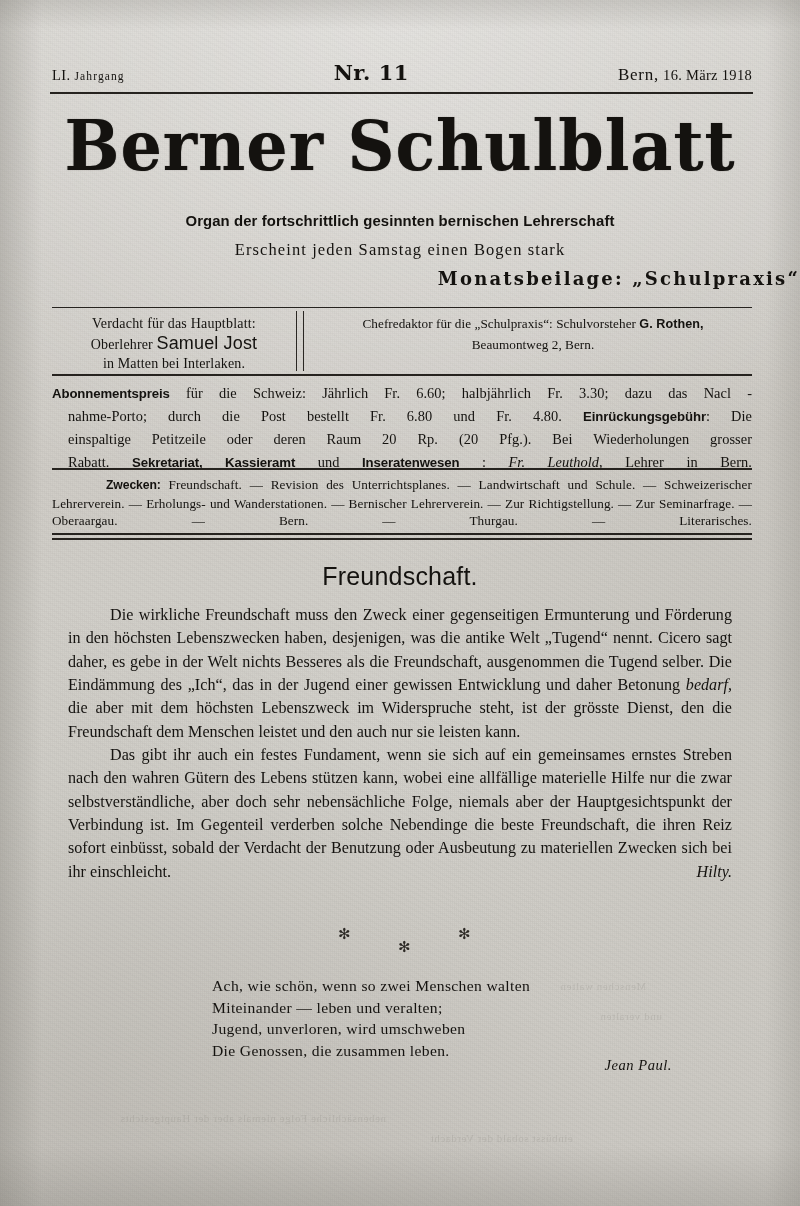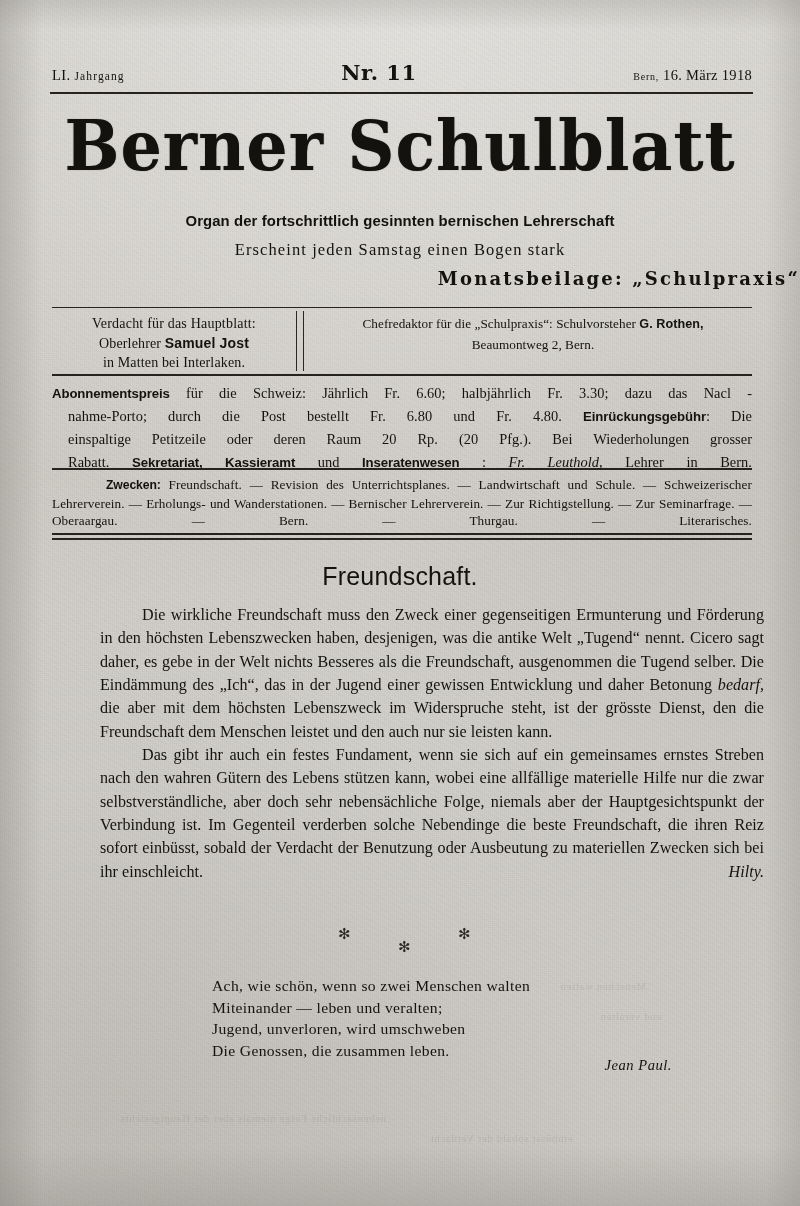--- a/index.html
+++ b/index.html
@@ -89,21 +89,21 @@
     font-weight: 700;
     font-size: 21px;
     letter-spacing: .5px;
     white-space: nowrap;
   }
   .mast-date {
     font-size: 14.5px;
     letter-spacing: .3px;
     white-space: nowrap;
   }
-  .mast-date .sc { font-size: 10px; letter-spacing: .8px; }
+  .mast-date .sc { font-size: 17px; letter-spacing: .8px; }
 
   .rule {
     position: absolute;
     background: #26231f;
   }
   .rule-top     { left: 50px; right: 47px; top: 92px;  height: 1.6px; }
 
   
   .title {
     position: absolute;
@@ -186,22 +186,22 @@
     padding-top: 1px;
     padding-left: 10px;
   }
   .bold-sans {
     font-family: "Liberation Sans", "DejaVu Sans", sans-serif;
     font-weight: 700;
     font-size: 12.6px;
   }
   .bold-sans-lg {
     font-family: "Liberation Sans", "DejaVu Sans", sans-serif;
-    font-weight: 700;
-    font-size: 14px;
+    font-weight: 400;
+    font-size: 18px;
   }
 
   
   .price {
     position: absolute;
     left: 52px; right: 48px;
     top: 382px;
     font-size: 14.4px;
     line-height: 22.2px;
     text-align: justify;
@@ -246,21 +246,20 @@
 
   .body {
     position: absolute;
     left: 68px;
     width: 664px;
     top: 603px;
     font-size: 16.1px;
     line-height: 23.35px;
     text-align: justify;
     letter-spacing: .02px;
-    margin-left: 32px;
   }
   .body p { margin: 0; }
   .body p + p { margin-top: 0px; }
   .body p { text-indent: 42px; }
   .p-last-right {
     display: block;
     text-align: right;
     font-style: italic;
     margin-top: -23.35px;
   }

